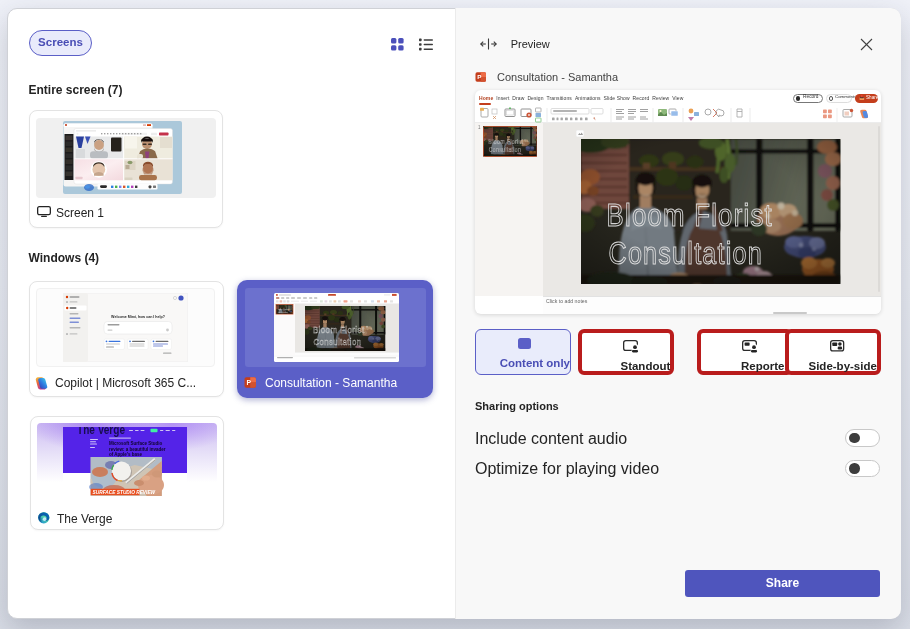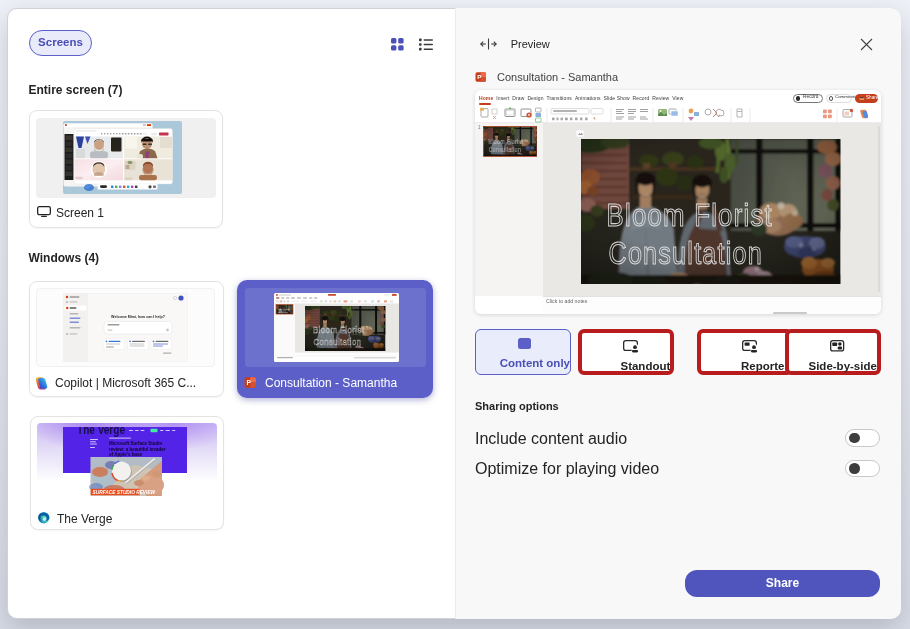--- a/index.html
+++ b/index.html
@@ -600,21 +600,21 @@
 <div class="abs" style="left:475px; top:400.2px; font-size:11px; font-weight:700; color:#242424;">Sharing options</div>
 <div class="abs" style="left:475px; top:429.8px; font-size:16px; color:#242424;">Include content audio</div>
 <div class="toggle" style="left:845px; top:429px;">
     <div class="knob"></div>
   </div>
 <div class="abs" style="left:475px; top:460.1px; font-size:16px; color:#242424;">Optimize for playing video</div>
 <div class="toggle" style="left:845px; top:459.5px;">
     <div class="knob"></div>
   </div>
 
-<div class="abs" style="left:685px; top:570px; width:195px; height:27px; background:#4f55bd; border-radius:12px; color:#fff; font-size:12px; font-weight:700; text-align:center; line-height:27px;">Share</div>
+<div class="abs" style="left:685px; top:570px; width:195px; height:27px; background:#4f55bd; border-radius:3px; color:#fff; font-size:12px; font-weight:700; text-align:center; line-height:27px;">Share</div>
 
 <svg width="0" height="0" style="position:absolute">
   <defs>
     <symbol id="slideart" viewBox="0 0 259.5 145" width="259.5" height="145">
       <rect x="0" y="0" width="259.5" height="145" fill="#2b2a21"></rect>
       <g filter="url(#pblur)">
 
         <rect x="0" y="0" width="48" height="70" fill="#86544a"></rect>
         <g stroke="#5e362a" stroke-width="1.6">
           <line x1="0" y1="8" x2="46" y2="8"></line>

